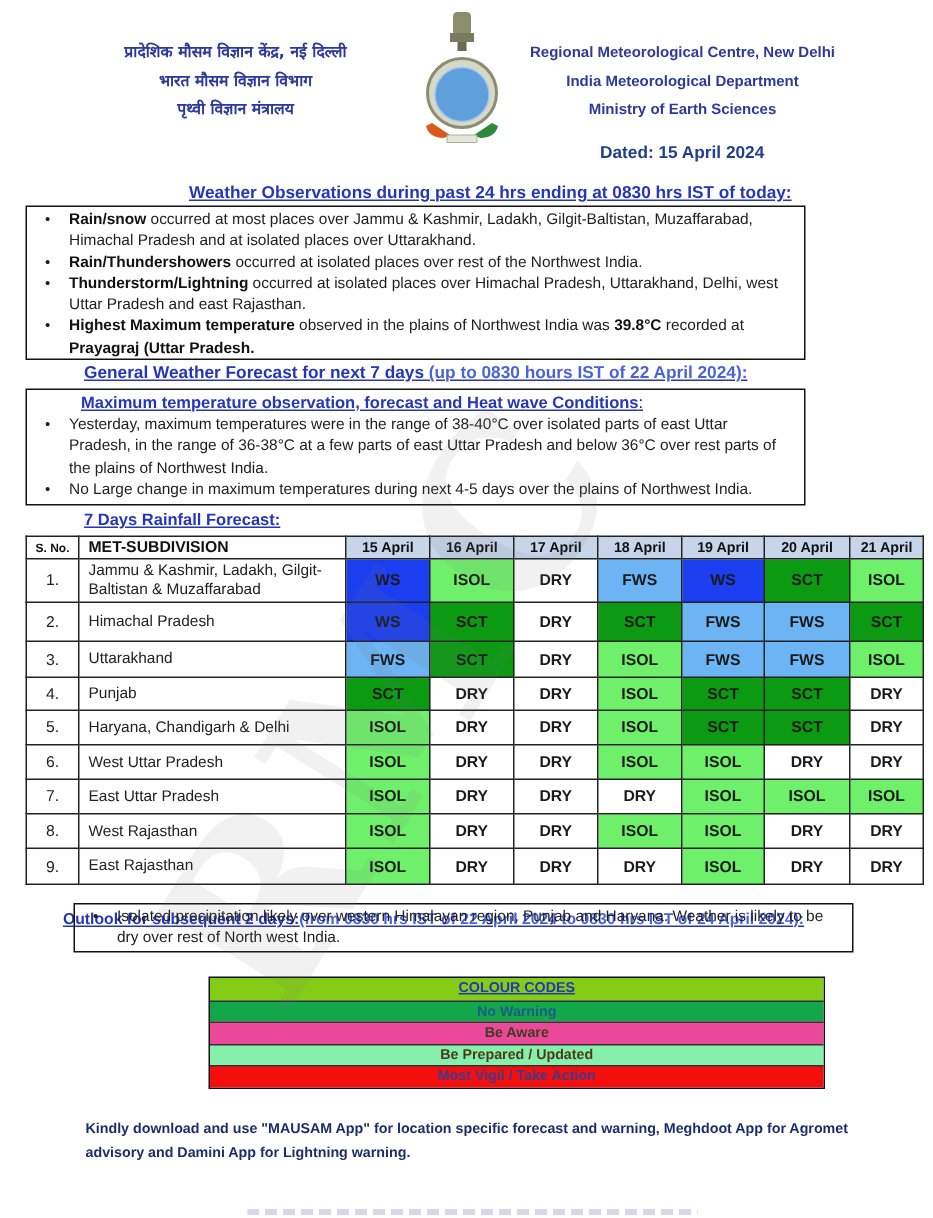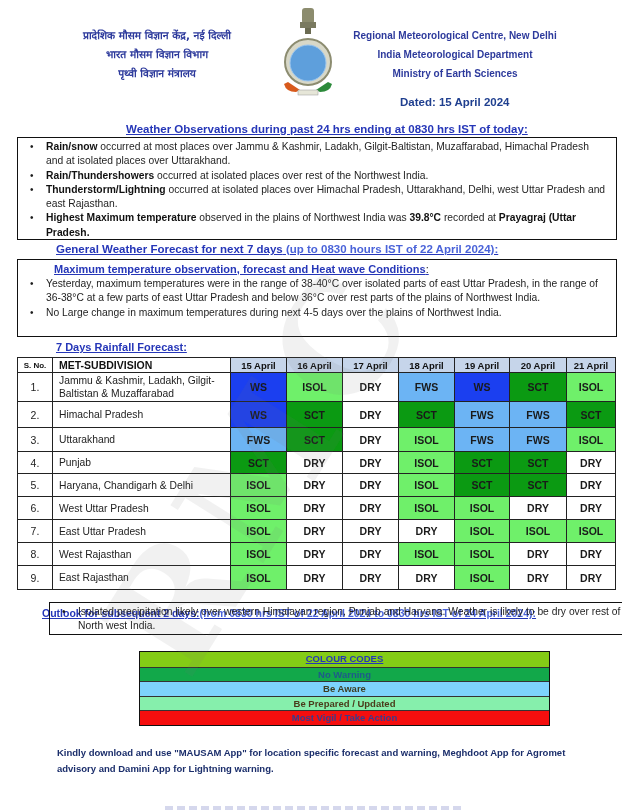--- a/index.html
+++ b/index.html
@@ -10,21 +10,21 @@
            color: #2d3a9c; font-family: "DejaVu Sans", sans-serif; font-weight: bold; font-size: 10.5px; line-height: 19px; }
   .eng { position: absolute; left: 325px; top: 26px; width: 260px; text-align: center;
          color: #2d3a9c; font-weight: bold; font-size: 10px; line-height: 19px; }
   .logo { position: absolute; left: 278px; top: 6px; width: 60px; height: 100px; }
 
   .dated { position: absolute; left: 400px; top: 94px; color: #1f3f8f; font-weight: bold; font-size: 11.5px; line-height: 17px; }
 
   .sec-title { position: absolute; color: #2536b8; font-weight: bold; font-size: 11.5px; text-decoration: underline; white-space: nowrap; }
   .sec-title .tail { color: #4a63d9; text-decoration: none; }
 
-  .box { position: absolute; left: 17px; width: 600px; border: 1.5px solid #111; background: transparent; }
+  .box { position: absolute; left: 17px; width: 520px; border: 1.5px solid #111; background: transparent; }
   .box ul { list-style: none; padding: 2px 8px 1px 10px; }
   .box li { position: relative; padding-left: 18px; font-size: 10.3px; line-height: 14.3px; color: #1e1e1e; }
   .box li::before { content: "•"; position: absolute; left: 2px; top: 0; font-size: 10px; }
   .box b { font-weight: bold; color: #111; }
   .subhead { display: block; padding-left: 36px; padding-top: 2px; font-size: 11px; font-weight: bold; color: #2536b8; text-decoration: underline; line-height: 15px; }
   .subhead-colon { color: #1e1e1e; text-decoration: none; font-weight: normal; }
 
   table.rf { position: absolute; left: 17px; top: 357px; width: 598px; border-collapse: collapse; table-layout: fixed; font-size: 10px; }
   table.rf th, table.rf td { border: 1px solid #222; text-align: center; vertical-align: middle; }
   table.rf th { background: #c6d5ea; font-weight: bold; height: 15px; font-size: 9.5px; color: #111; }
@@ -226,21 +226,21 @@
 <div class="sec-title" style="left:42px; top:588px; font-size:10.5px;margin-top:19px;"><span>Outlook for subsequent 2 days:</span><span class="tail">(from 0830 hrs IST of 22 April 2024 to 0830 hrs IST of 24 April 2024):</span></div>
 <div class="box" style="top:602px; height:33px;margin-left:32px;">
   <ul>
     <li>Isolated precipitation likely over western Himalayan region, Punjab and Haryana. Weather is likely to be dry over rest of North west India.</li>
   </ul>
 </div>
 
 <div class="colour-box">
   <div class="cc-title">COLOUR CODES</div>
   <div class="cc-row" style="background: rgb(18, 168, 74); color: rgb(31, 90, 138);">No Warning</div>
-  <div class="cc-row" style="background: #7dd3fc; color: rgb(61, 61, 31);">Be Aware</div>
+  <div class="cc-row" style="background: #ec4899; color: rgb(61, 61, 31);">Be Aware</div>
   <div class="cc-row" style="background: #86efac; color: rgb(74, 59, 26);">Be Prepared / Updated</div>
   <div class="cc-row" style="background: rgb(245, 14, 14); color: rgb(59, 59, 140);">Most Vigil / Take Action</div>
 </div>
 
 <div class="footer-note">Kindly download and use "MAUSAM App" for location specific forecast and warning, Meghdoot App for Agromet advisory and Damini App for Lightning warning.</div>
 <div class="cutline"></div>
 
 <div class="watermark">RMC</div>
 
 </body></html>

